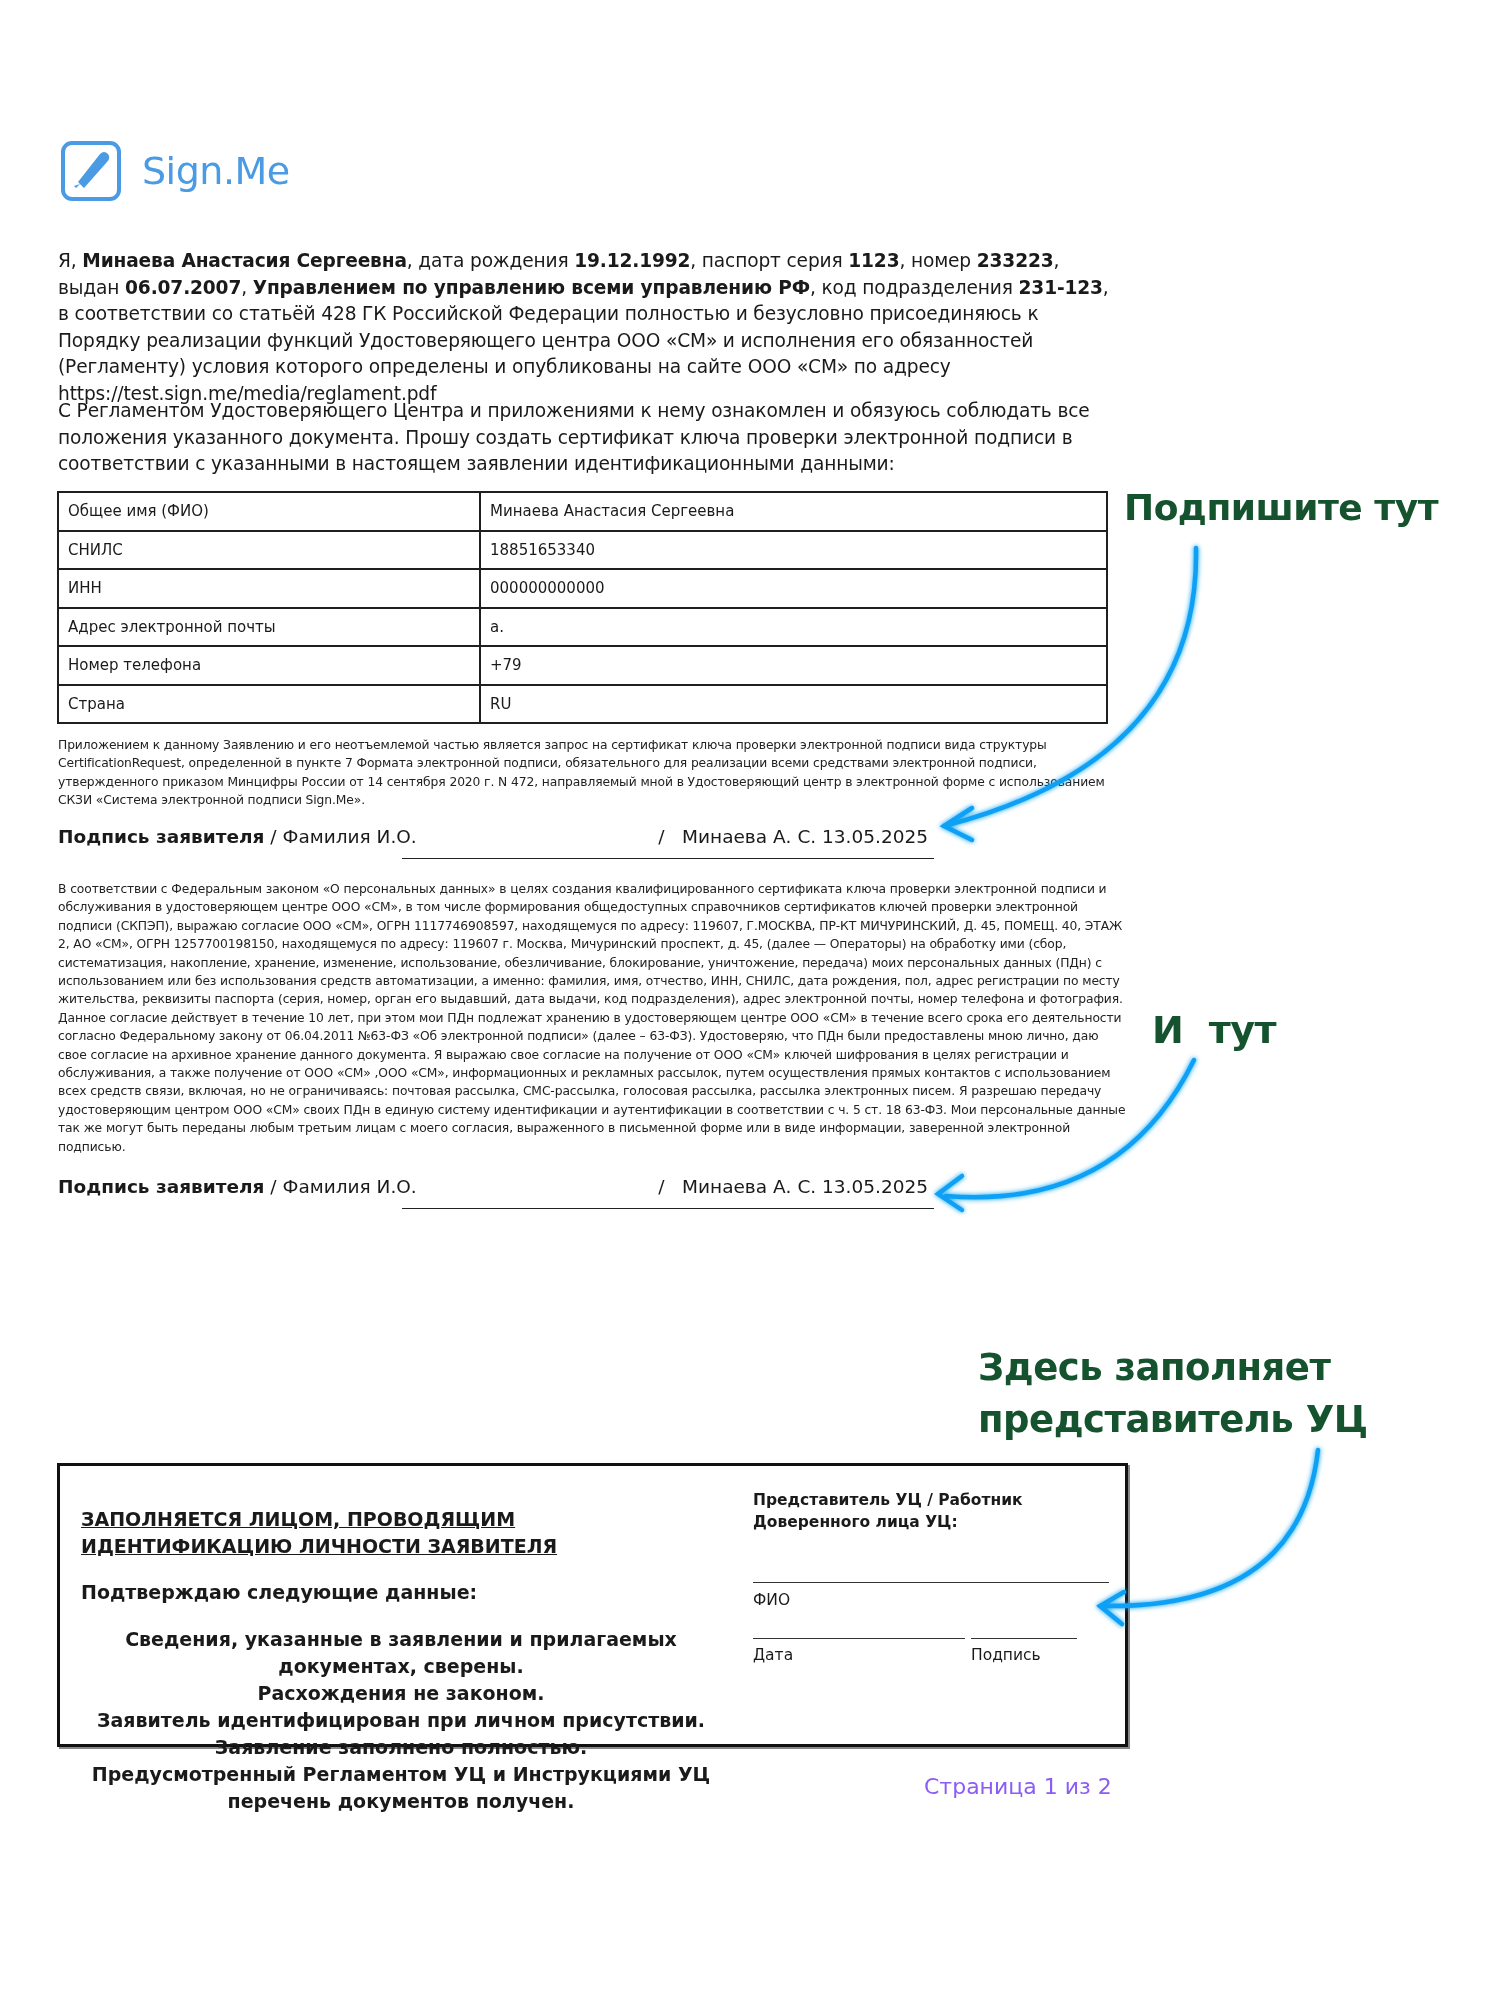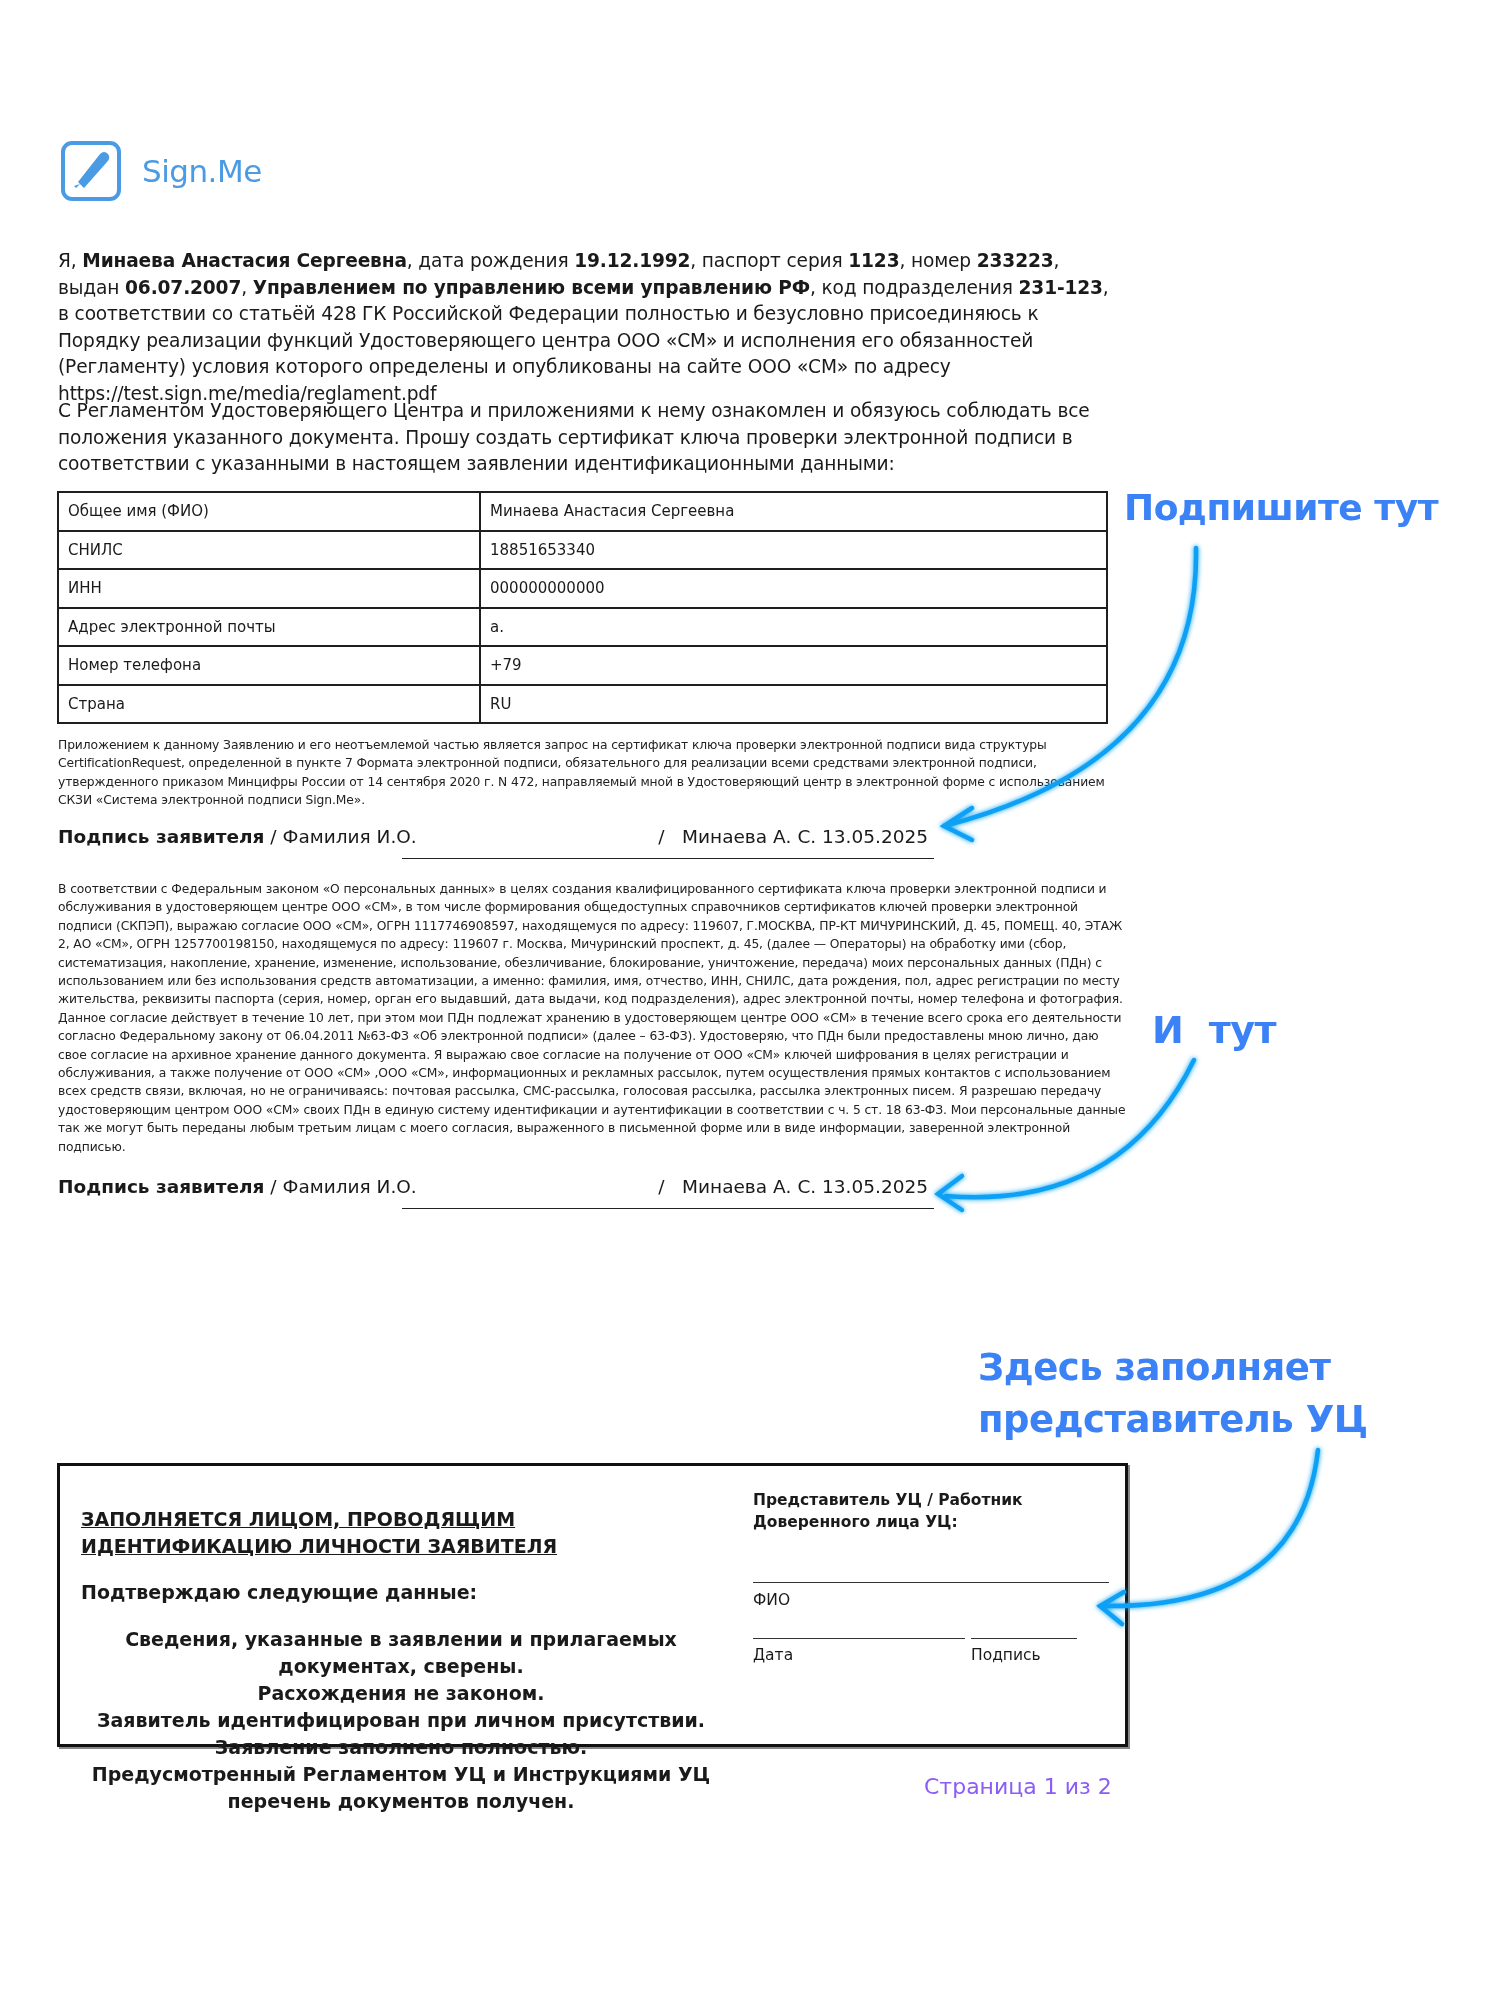--- a/index.html
+++ b/index.html
@@ -3,21 +3,21 @@
 <meta charset="utf-8">
 <style>
   html, body { margin: 0; padding: 0; background: #ffffff; }
   body { width: 1500px; height: 2000px; position: relative; overflow: hidden;
          font-family: "DejaVu Sans", "Liberation Sans", sans-serif; color: #1a1a1a; }
   .abs { position: absolute; }
 
   
   .logo { left: 60px; top: 140px; display: flex; align-items: center; }
   .logo-icon { width: 62px; height: 62px; }
-  .logo-text { margin-left: 20px; font-size: 31px; color: #4a9be3; font-family: "DejaVu Sans", sans-serif; letter-spacing: -0.5px; }
+  .logo-text { margin-left: 20px; font-size: 38px; color: #4a9be3; font-family: "DejaVu Sans", sans-serif; letter-spacing: -0.5px; }
 
   
   .p-intro { left: 58px; top: 248px; width: 1060px; font-size: 18.6px; line-height: 26.6px; letter-spacing: -0.15px; }
   .p-intro b { font-weight: bold; }
   .p-second { left: 58px; top: 398px; width: 1060px; font-size: 18.6px; line-height: 26.6px; letter-spacing: -0.15px; }
 
   
   .id-table { left: 57px; top: 491px; width: 1051px; border-collapse: collapse; font-size: 15px; }
   .id-table td { border: 2px solid #1f1f1f; height: 36.5px; padding: 0 9px; vertical-align: middle; margin-top: 16px; }
   .id-table td.k { width: 402px; }
@@ -29,21 +29,21 @@
   
   .sig-row { left: 58px; width: 880px; height: 32px; font-size: 18.5px; }
   .sig-label { position: absolute; left: 0; top: 0; }
   .sig-label b { font-weight: bold; }
   .sig-line { position: absolute; left: 344px; width: 532px; top: 32px; border-top: 1.5px solid #222; }
   .sig-value { position: absolute; right: 10px; top: 0; white-space: pre; }
   .sig-1 { top: 826px; }
   .sig-2 { top: 1176px; }
 
   
-  .note { color: #3b82f6; font-weight: bold; font-family: "DejaVu Sans", sans-serif; letter-spacing: -0.5px; }
+  .note { color: #14532d; font-weight: bold; font-family: "DejaVu Sans", sans-serif; letter-spacing: -0.5px; }
   .note-1 { left: 1124px; top: 487px; font-size: 36px; }
   .note-2 { left: 1152px; top: 1008px; font-size: 38px; }
   .note-3 { left: 978px; top: 1342px; font-size: 37px; line-height: 52px; }
   .arrows { left: 0; top: 0; width: 1500px; height: 2000px; pointer-events: none; }
 
   
   .ca-box { left: 57px; top: 1463px; width: 1071px; height: 284px; border: 3px solid #111; box-sizing: border-box; box-shadow: 2px 2px 0 #888; }
   .ca-left { position: absolute; left: 21px; top: 40px; width: 640px; font-size: 19px; line-height: 27px; font-weight: bold; }
   .ca-heading { text-decoration: underline; display: block; }
   .ca-confirm { display: block; margin-top: 19px; }

